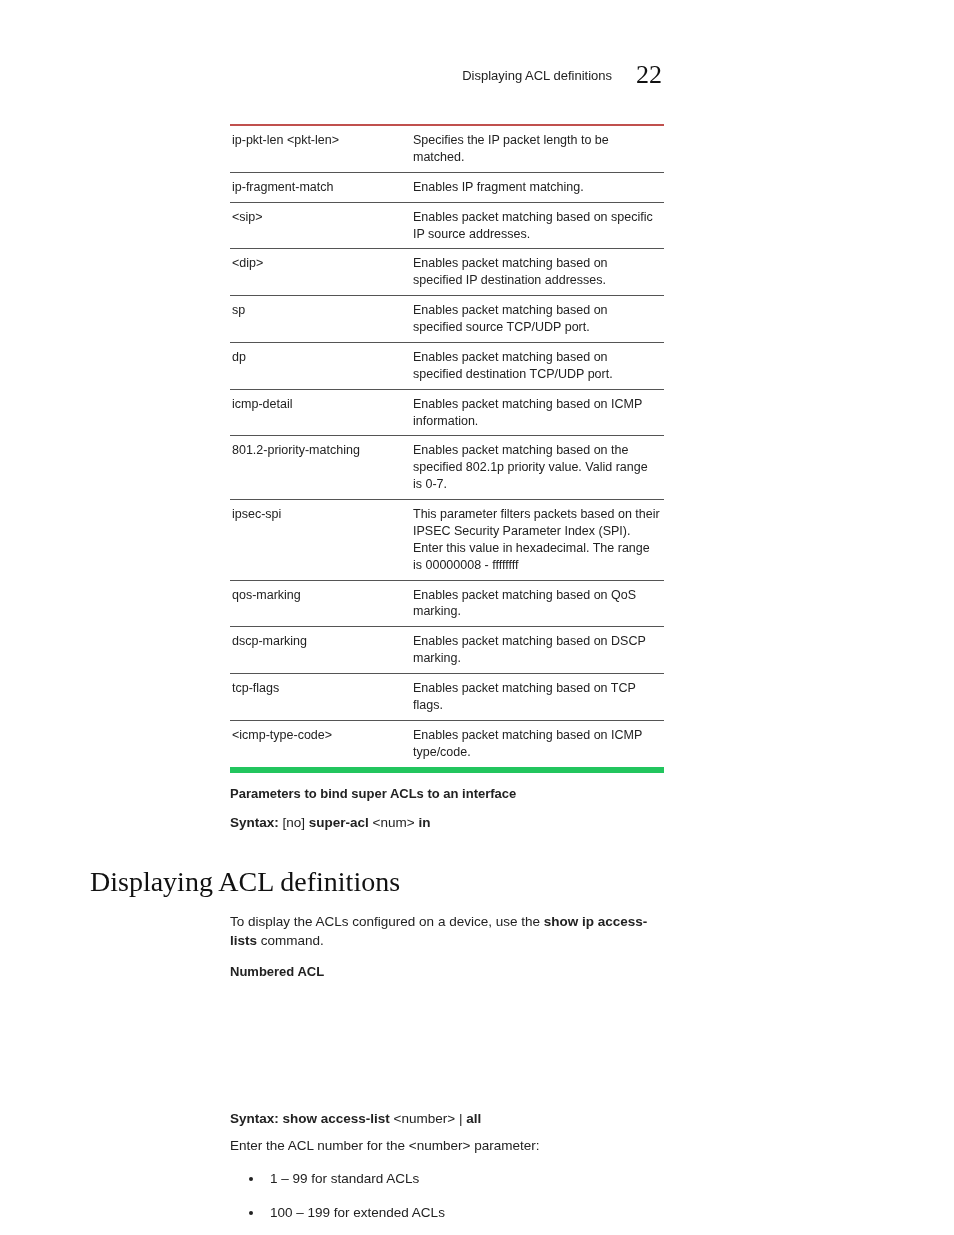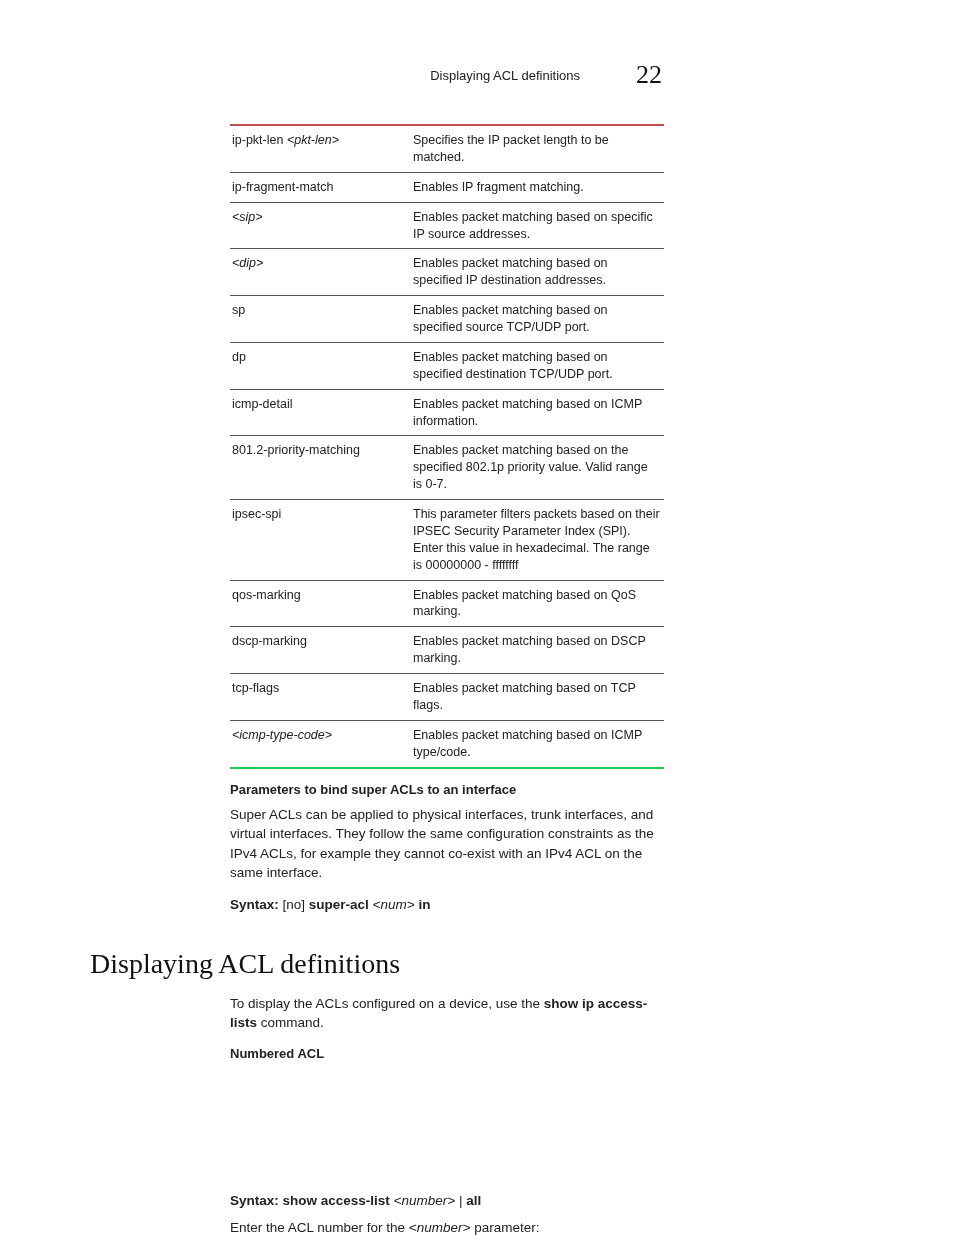--- a/index.html
+++ b/index.html
@@ -25,21 +25,20 @@
     padding-right: 2px;
   }
   .header-title {
     font-size: 13px;
     color: #222;
   }
   .header-num {
     font-family: Georgia, 'Times New Roman', serif;
     font-size: 26px;
     color: #111;
-    margin-left: 32px;
   }
   .content {
     padding-left: 140px;
   }
   table {
     border-collapse: collapse;
     width: 100%;
     font-size: 12.5px;
   }
   table td {
@@ -48,23 +47,23 @@
     vertical-align: top;
     line-height: 1.35;
   }
   table td:first-child {
     width: 175px;
   }
   table tr:first-child td {
     border-top: 2px solid #c0504d;
   }
   table tr:last-child td {
-    border-bottom: 2px solid #22c55e;
-  }
-  .italic { font-style: italic; }
+    border-bottom: 6px solid #22c55e;
+  }
+  .italic { }
   .bold { font-weight: bold; }
   .para-bold {
     font-weight: bold;
     font-size: 13px;
     margin-top: 13px;
     margin-bottom: 8px;
   }
   .para {
     font-size: 13.5px;
     line-height: 1.45;
@@ -135,21 +134,21 @@
           <tr>
             <td><span>icmp-detail</span></td>
             <td>Enables packet matching based on ICMP information.</td>
           </tr>
           <tr>
             <td><span>801.2-priority-matching</span></td>
             <td>Enables packet matching based on the specified 802.1p priority value. Valid range is 0-7.</td>
           </tr>
           <tr>
             <td><span>ipsec-spi</span></td>
-            <td>This parameter filters packets based on their IPSEC Security Parameter Index (SPI). Enter this value in hexadecimal. The range is 00000000 - ffffffff</td>
+            <td>This parameter filters packets based on their IPSEC Security Parameter Index (SPI). Enter this value in hexadecimal. The range is 00000008 - ffffffff</td>
           </tr>
           <tr>
             <td><span>qos-marking</span></td>
             <td>Enables packet matching based on QoS marking.</td>
           </tr>
           <tr>
             <td><span>dscp-marking</span></td>
             <td>Enables packet matching based on DSCP marking.</td>
           </tr>
           <tr>
@@ -157,21 +156,20 @@
             <td>Enables packet matching based on TCP flags.</td>
           </tr>
           <tr>
             <td><span></span><span class="italic">&lt;icmp-type-code&gt;</span></td>
             <td>Enables packet matching based on ICMP type/code.</td>
           </tr>
         </tbody>
     </table>
 
     <div class="para-bold">Parameters to bind super ACLs to an interface</div>
-    <div class="para">Super ACLs can be applied to physical interfaces, trunk interfaces, and virtual interfaces. They follow the same configuration constraints as the IPv4 ACLs, for example they cannot co-exist with an IPv4 ACL on the same interface.</div>
     <div class="syntax-line">
       <span class="bold">Syntax:</span><span> [no] </span><span class="bold">super-acl </span><span class="italic">&lt;num&gt;</span><span class="bold"> in</span>
     </div>
 
   </div>
 
   <h2 class="h2">Displaying ACL definitions</h2>
 
   <div class="content">
     <div class="para">

